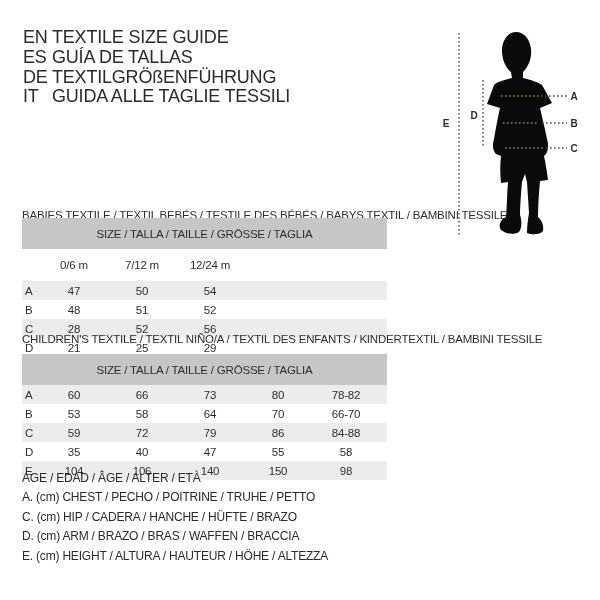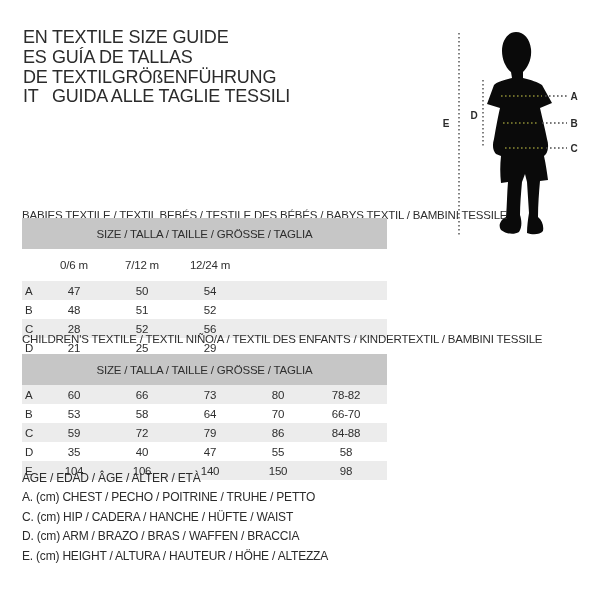--- a/index.html
+++ b/index.html
@@ -223,18 +223,18 @@
           <td>150</td>
           <td>98</td>
           <td></td>
         </tr>
       </tbody>
   </table>
 
   <div class="legend">
     <div>AGE / EDAD / ÂGE / ALTER / ETÀ</div>
     <div>A. (cm) CHEST / PECHO / POITRINE / TRUHE / PETTO</div>
-    <div>C. (cm) HIP / CADERA / HANCHE / HÜFTE / WAIST</div>
+    <div>C. (cm) HIP / CADERA / HANCHE / HÜFTE / BRAZO</div>
     <div>D. (cm) ARM / BRAZO / BRAS / WAFFEN / BRACCIA</div>
     <div>E. (cm) HEIGHT / ALTURA / HAUTEUR / HÖHE / ALTEZZA</div>
   </div>
 
 </div>
 
 </body></html>

